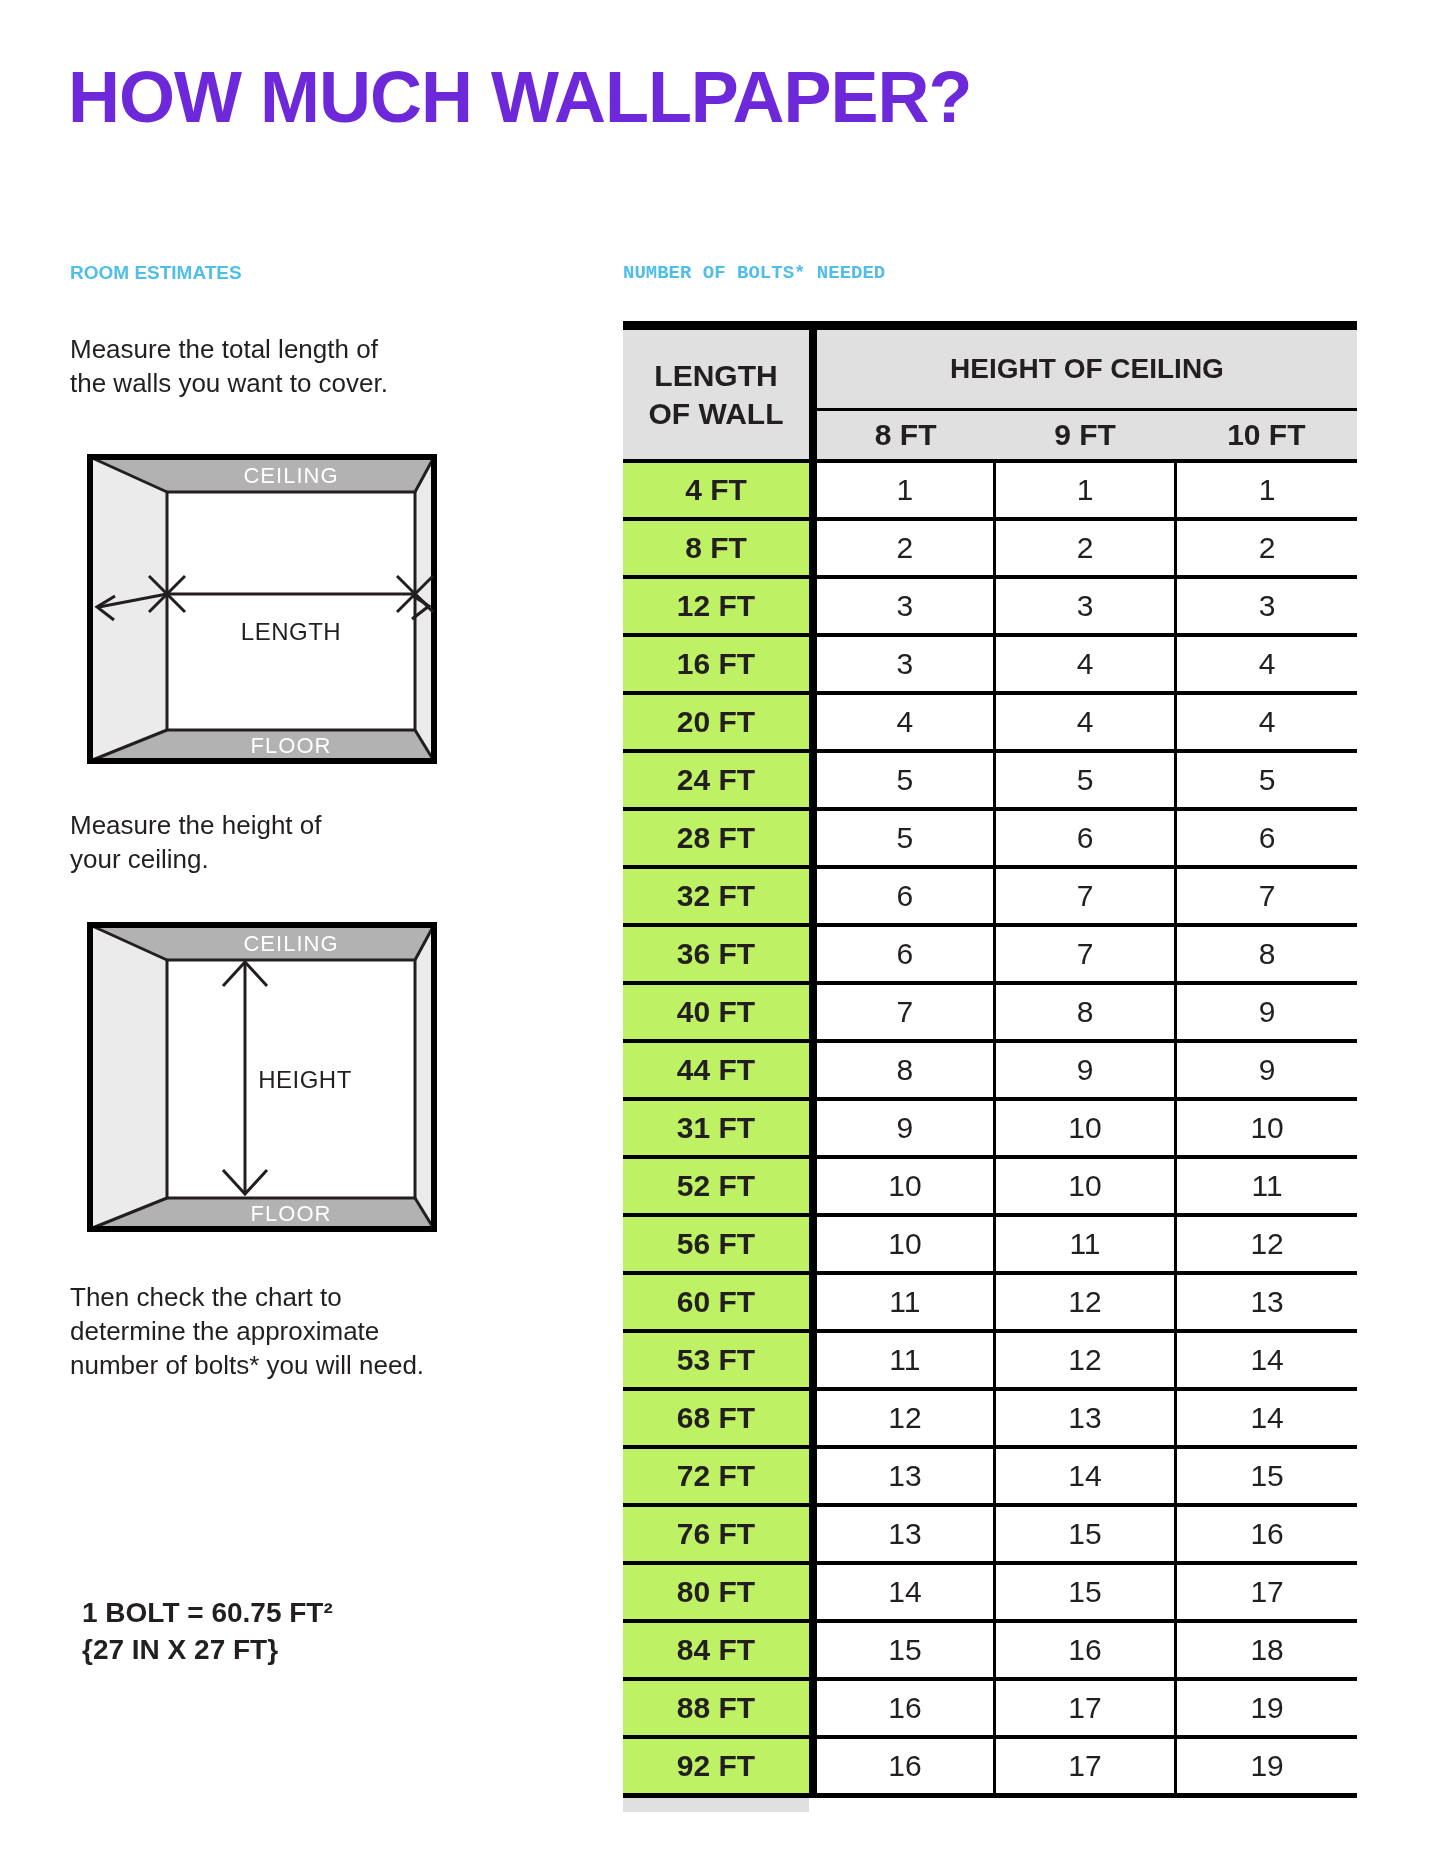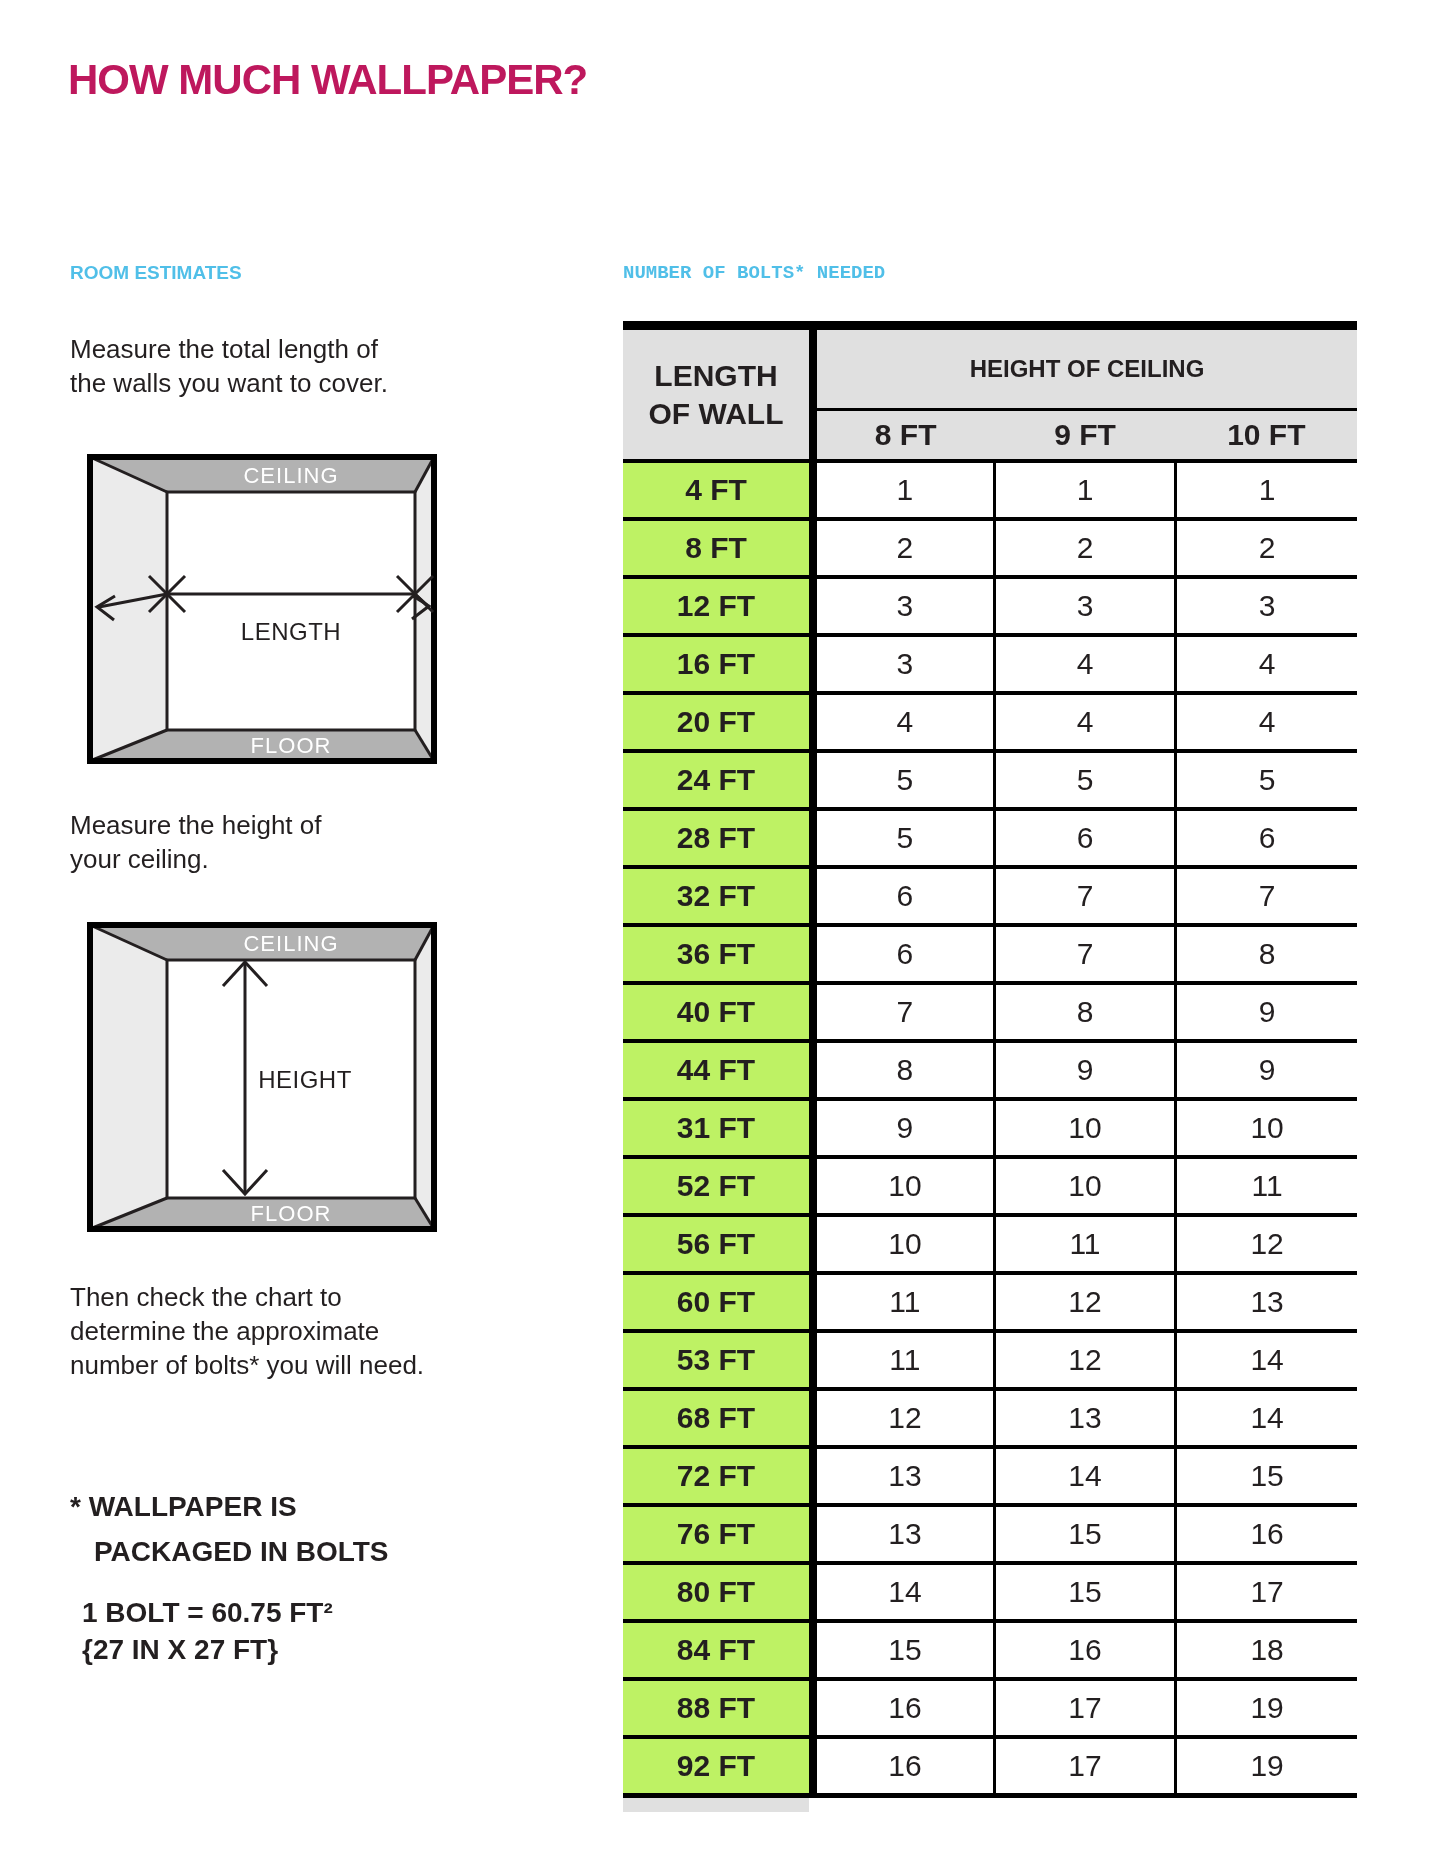--- a/index.html
+++ b/index.html
@@ -9,24 +9,24 @@
     height: 1870px;
     background: #ffffff;
     font-family: "Liberation Sans", "DejaVu Sans", sans-serif;
     color: #231F20;
     overflow: hidden;
   }
   .page-title {
     position: absolute;
     left: 68px; top: 56px;
     margin: 0;
-    font-size: 42px;
+    font-size: 72px;
     font-weight: bold;
     letter-spacing: -1px;
-    color: #be185d;
+    color: #6d28d9;
     white-space: nowrap;
   }
   .section-heading {
     position: absolute;
     margin: 0;
     font-size: 19px;
     font-weight: bold;
     color: #50BFE8;
     white-space: nowrap;
   }
@@ -93,21 +93,21 @@
     background: #E0E0E0;
     font-weight: bold;
     font-size: 30px;
     line-height: 1.25;
     white-space: pre-line;
     width: 186px;
   }
   td.hoc {
     background: #E0E0E0;
     font-weight: bold;
-    font-size: 24px;
+    font-size: 28px;
     height: 78px;
     border-left: 8px solid #000;
   }
   tr.sub td {
     background: #E0E0E0;
     font-weight: bold;
     font-size: 30px;
     height: 48px;
     border-top: 3px solid #000;
   }
@@ -189,24 +189,20 @@
     </g>
     <text class="surface-label" x="204" y="29" text-anchor="middle">CEILING</text>
     <text class="surface-label" x="204" y="299" text-anchor="middle">FLOOR</text>
     <text class="dim-label" x="218" y="166" text-anchor="middle">HEIGHT</text>
   </svg>
 
   <p class="body-text step3">Then check the chart to
 determine the approximate
 number of bolts* you will need.</p>
 
-  <p class="footnote">
-    <span class="line line1">* WALLPAPER IS</span>
-    <span class="line line2">PACKAGED IN BOLTS</span>
-  </p>
 
   <p class="bolt-info">
     <span class="line">1 BOLT = 60.75 FT²</span>
     <span class="line">{27 IN X 27 FT}</span>
   </p>
 
   <h2 class="section-heading table-heading">NUMBER OF BOLTS* NEEDED</h2>
 
   <div class="table-wrap">
     <table class="bolts">

